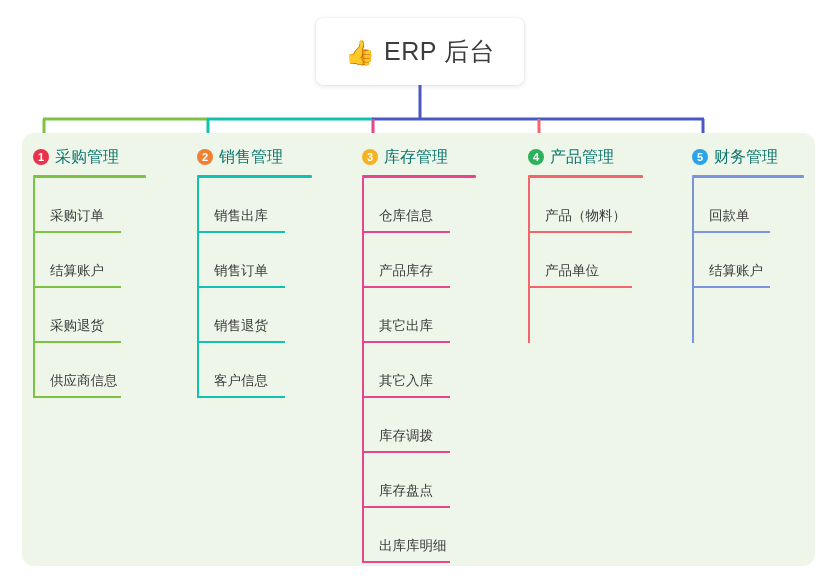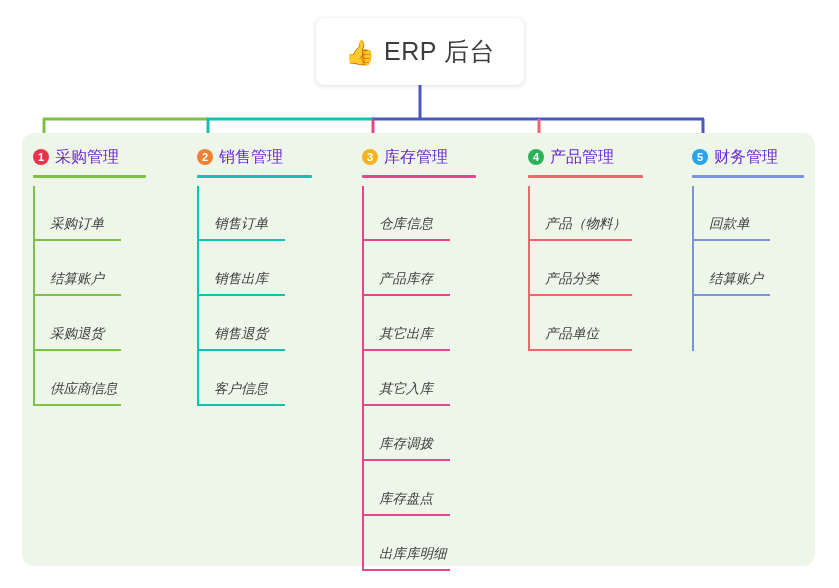--- a/index.html
+++ b/index.html
@@ -92,33 +92,32 @@
     border-radius: 50%;
     color: #ffffff;
     font-size: 11px;
     line-height: 16px;
     text-align: center;
     font-weight: bold;
     flex: 0 0 auto;
   }
   .col-title {
     font-size: 16px;
-    color: #6d28d9;
+    color: #0f766e;
     white-space: nowrap;
   }
   .head-rule {
     height: 3px;
     margin-top: 7px;
     border-radius: 1px;
   }
 
   .items {
     position: relative;
-    margin-top: 8px;
-    font-style: italic;
+    margin-top: 0;
   }
   .spine {
     position: absolute;
     left: 11px;
     top: 0;
     width: 2px;
   }
   .item {
     position: relative;
     height: 55px;
@@ -192,25 +191,25 @@
       </div>
       <div class="col" style="left: 186px; top: 146px;">
         <div class="col-head">
           <span class="badge" style="background: rgb(240, 128, 51);">2</span>
           <span class="col-title">销售管理</span>
         </div>
         <div class="head-rule" style="width: 115px; margin-left: 11px; background: rgb(18, 194, 176);"></div>
         <div class="items">
           <div class="spine" style="background: rgb(18, 194, 176); height: 220px;"></div>
           <div class="item">
+            <span class="item-label">销售出库</span>
+            <div class="item-rule" style="width: 88px; background: rgb(18, 194, 176);"></div>
+          </div>
+          <div class="item">
             <span class="item-label">销售订单</span>
-            <div class="item-rule" style="width: 88px; background: rgb(18, 194, 176);"></div>
-          </div>
-          <div class="item">
-            <span class="item-label">销售出库</span>
             <div class="item-rule" style="width: 88px; background: rgb(18, 194, 176);"></div>
           </div>
           <div class="item">
             <span class="item-label">销售退货</span>
             <div class="item-rule" style="width: 88px; background: rgb(18, 194, 176);"></div>
           </div>
           <div class="item">
             <span class="item-label">客户信息</span>
             <div class="item-rule" style="width: 88px; background: rgb(18, 194, 176);"></div>
           </div>
@@ -260,24 +259,20 @@
           <span class="col-title">产品管理</span>
         </div>
         <div class="head-rule" style="width: 115px; margin-left: 11px; background: rgb(242, 101, 106);"></div>
         <div class="items">
           <div class="spine" style="background: rgb(242, 101, 106); height: 165px;"></div>
           <div class="item">
             <span class="item-label">产品（物料）</span>
             <div class="item-rule" style="width: 104px; background: rgb(242, 101, 106);"></div>
           </div>
           <div class="item">
-            <span class="item-label">产品分类</span>
-            <div class="item-rule" style="width: 104px; background: rgb(242, 101, 106);"></div>
-          </div>
-          <div class="item">
             <span class="item-label">产品单位</span>
             <div class="item-rule" style="width: 104px; background: rgb(242, 101, 106);"></div>
           </div>
         </div>
       </div>
       <div class="col" style="left: 681px; top: 146px;">
         <div class="col-head">
           <span class="badge" style="background: rgb(42, 163, 232);">5</span>
           <span class="col-title">财务管理</span>
         </div>

